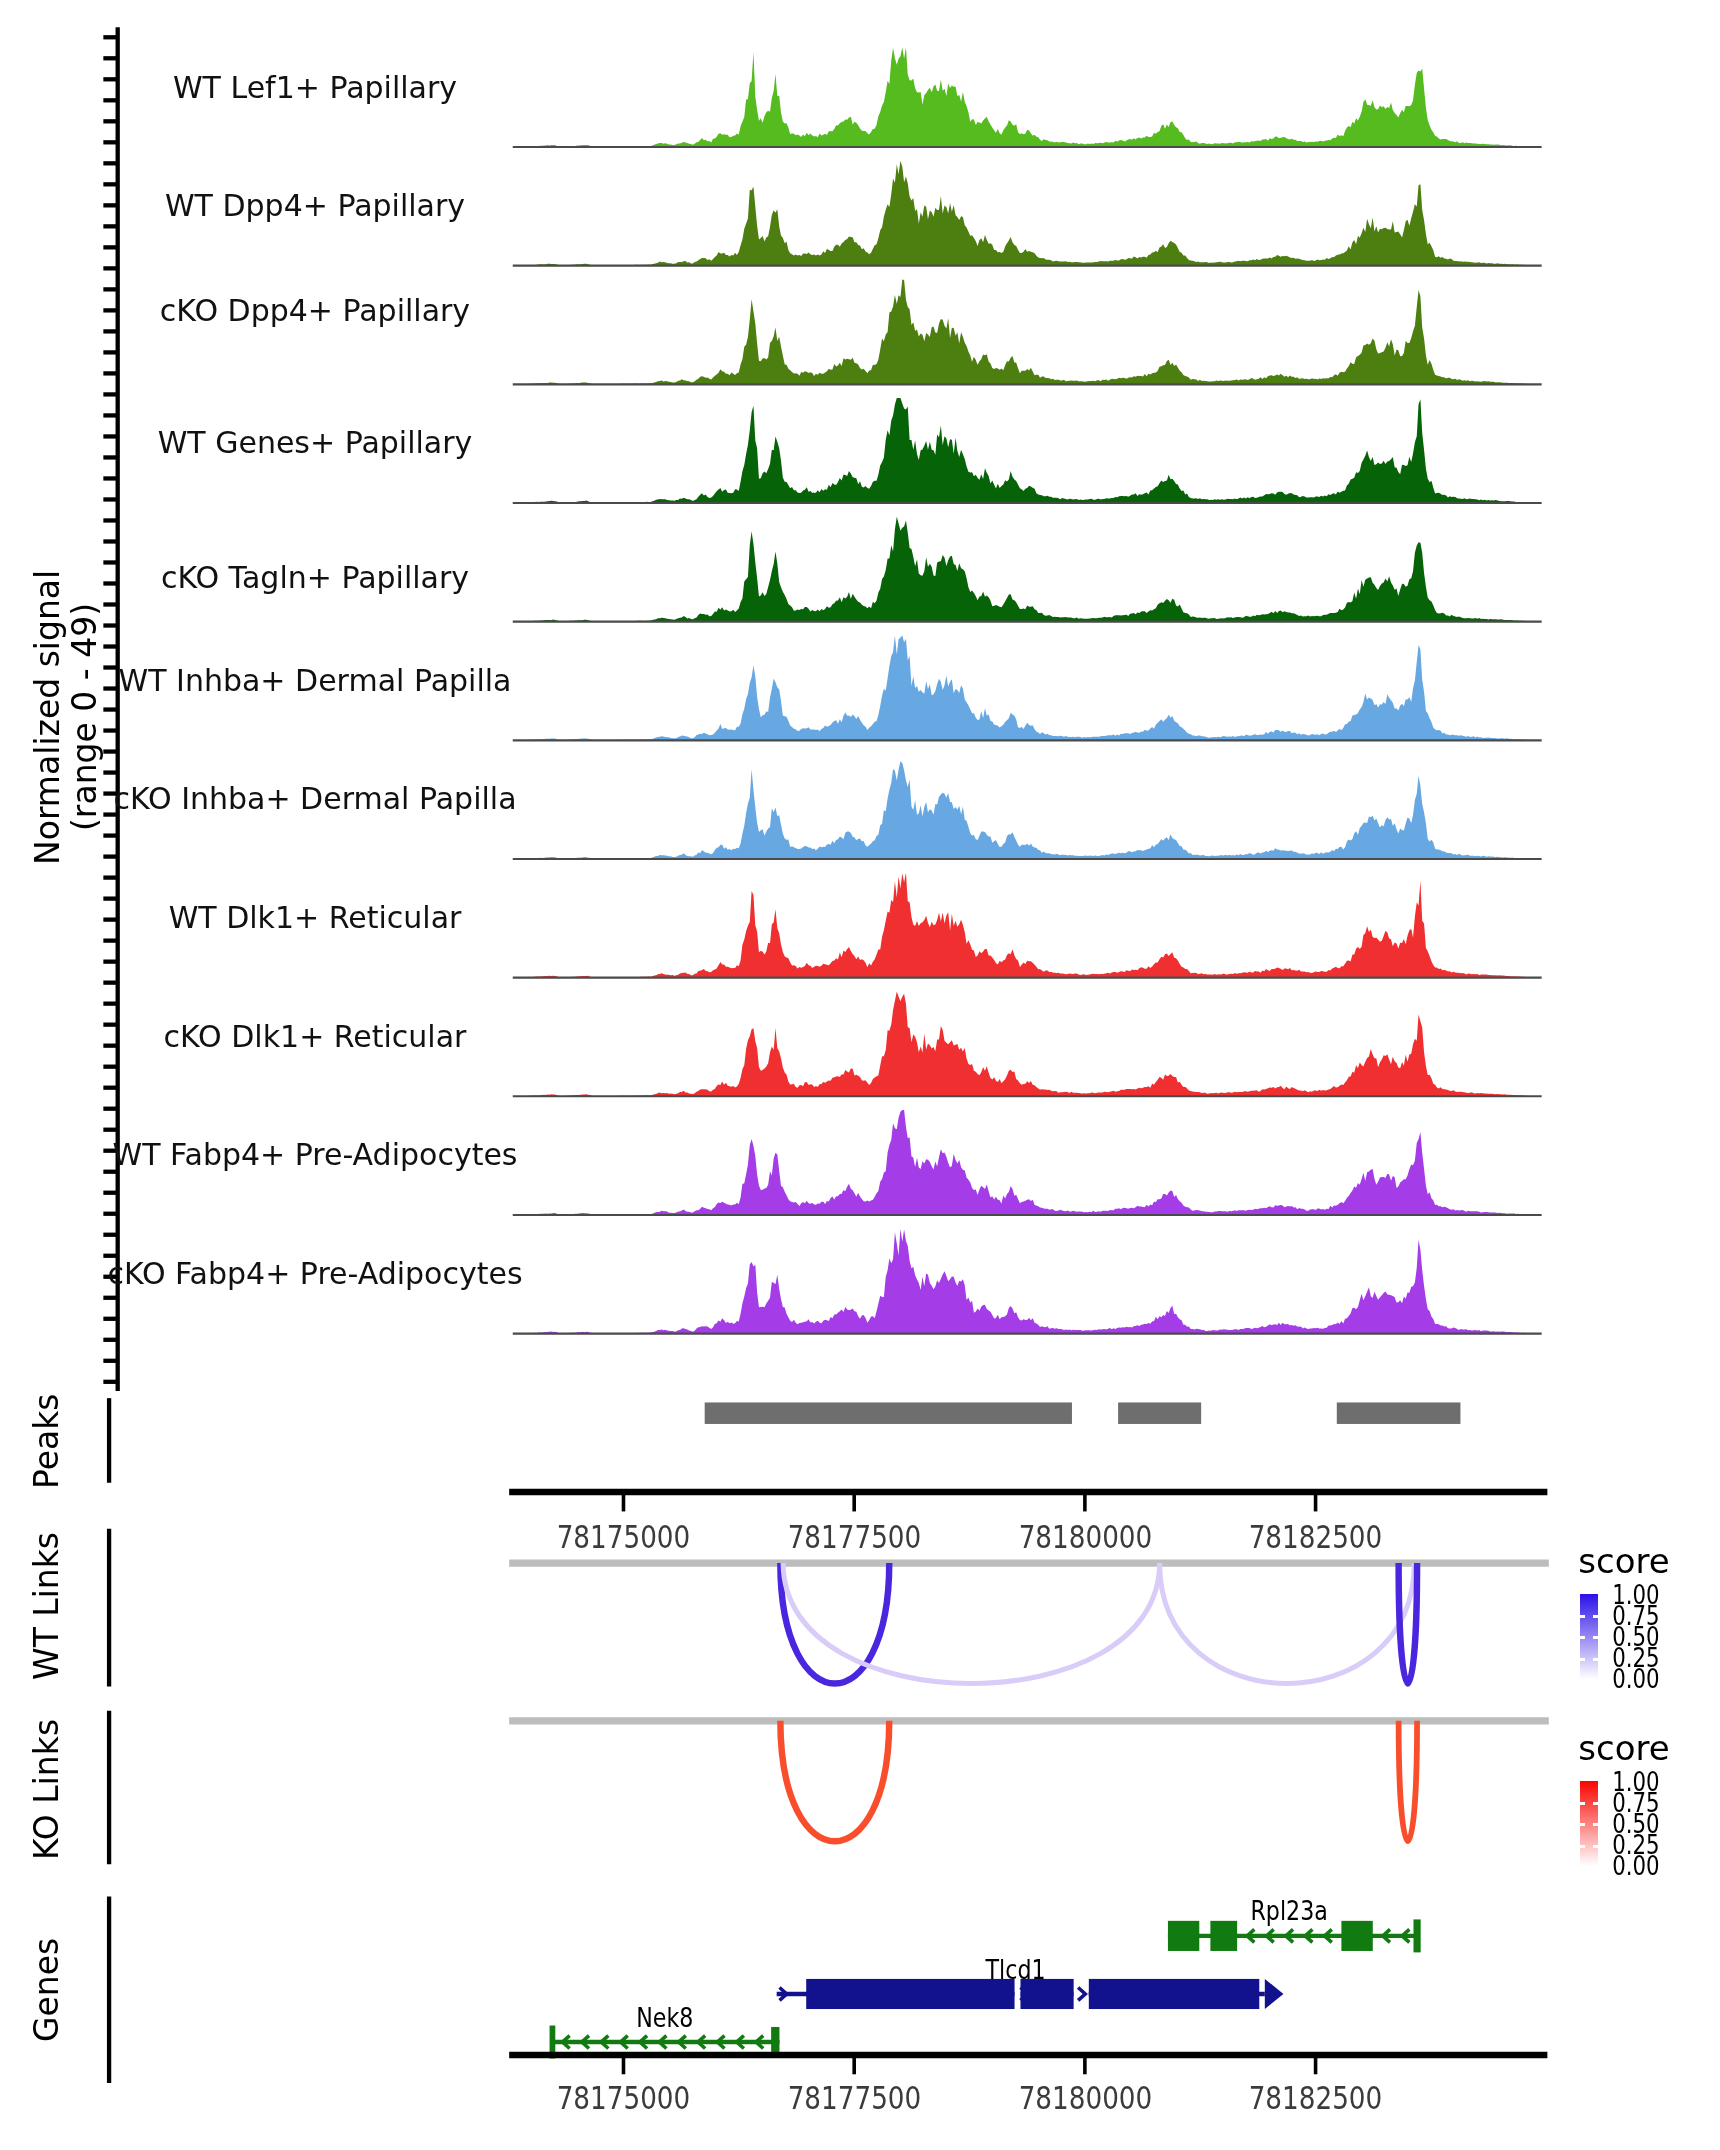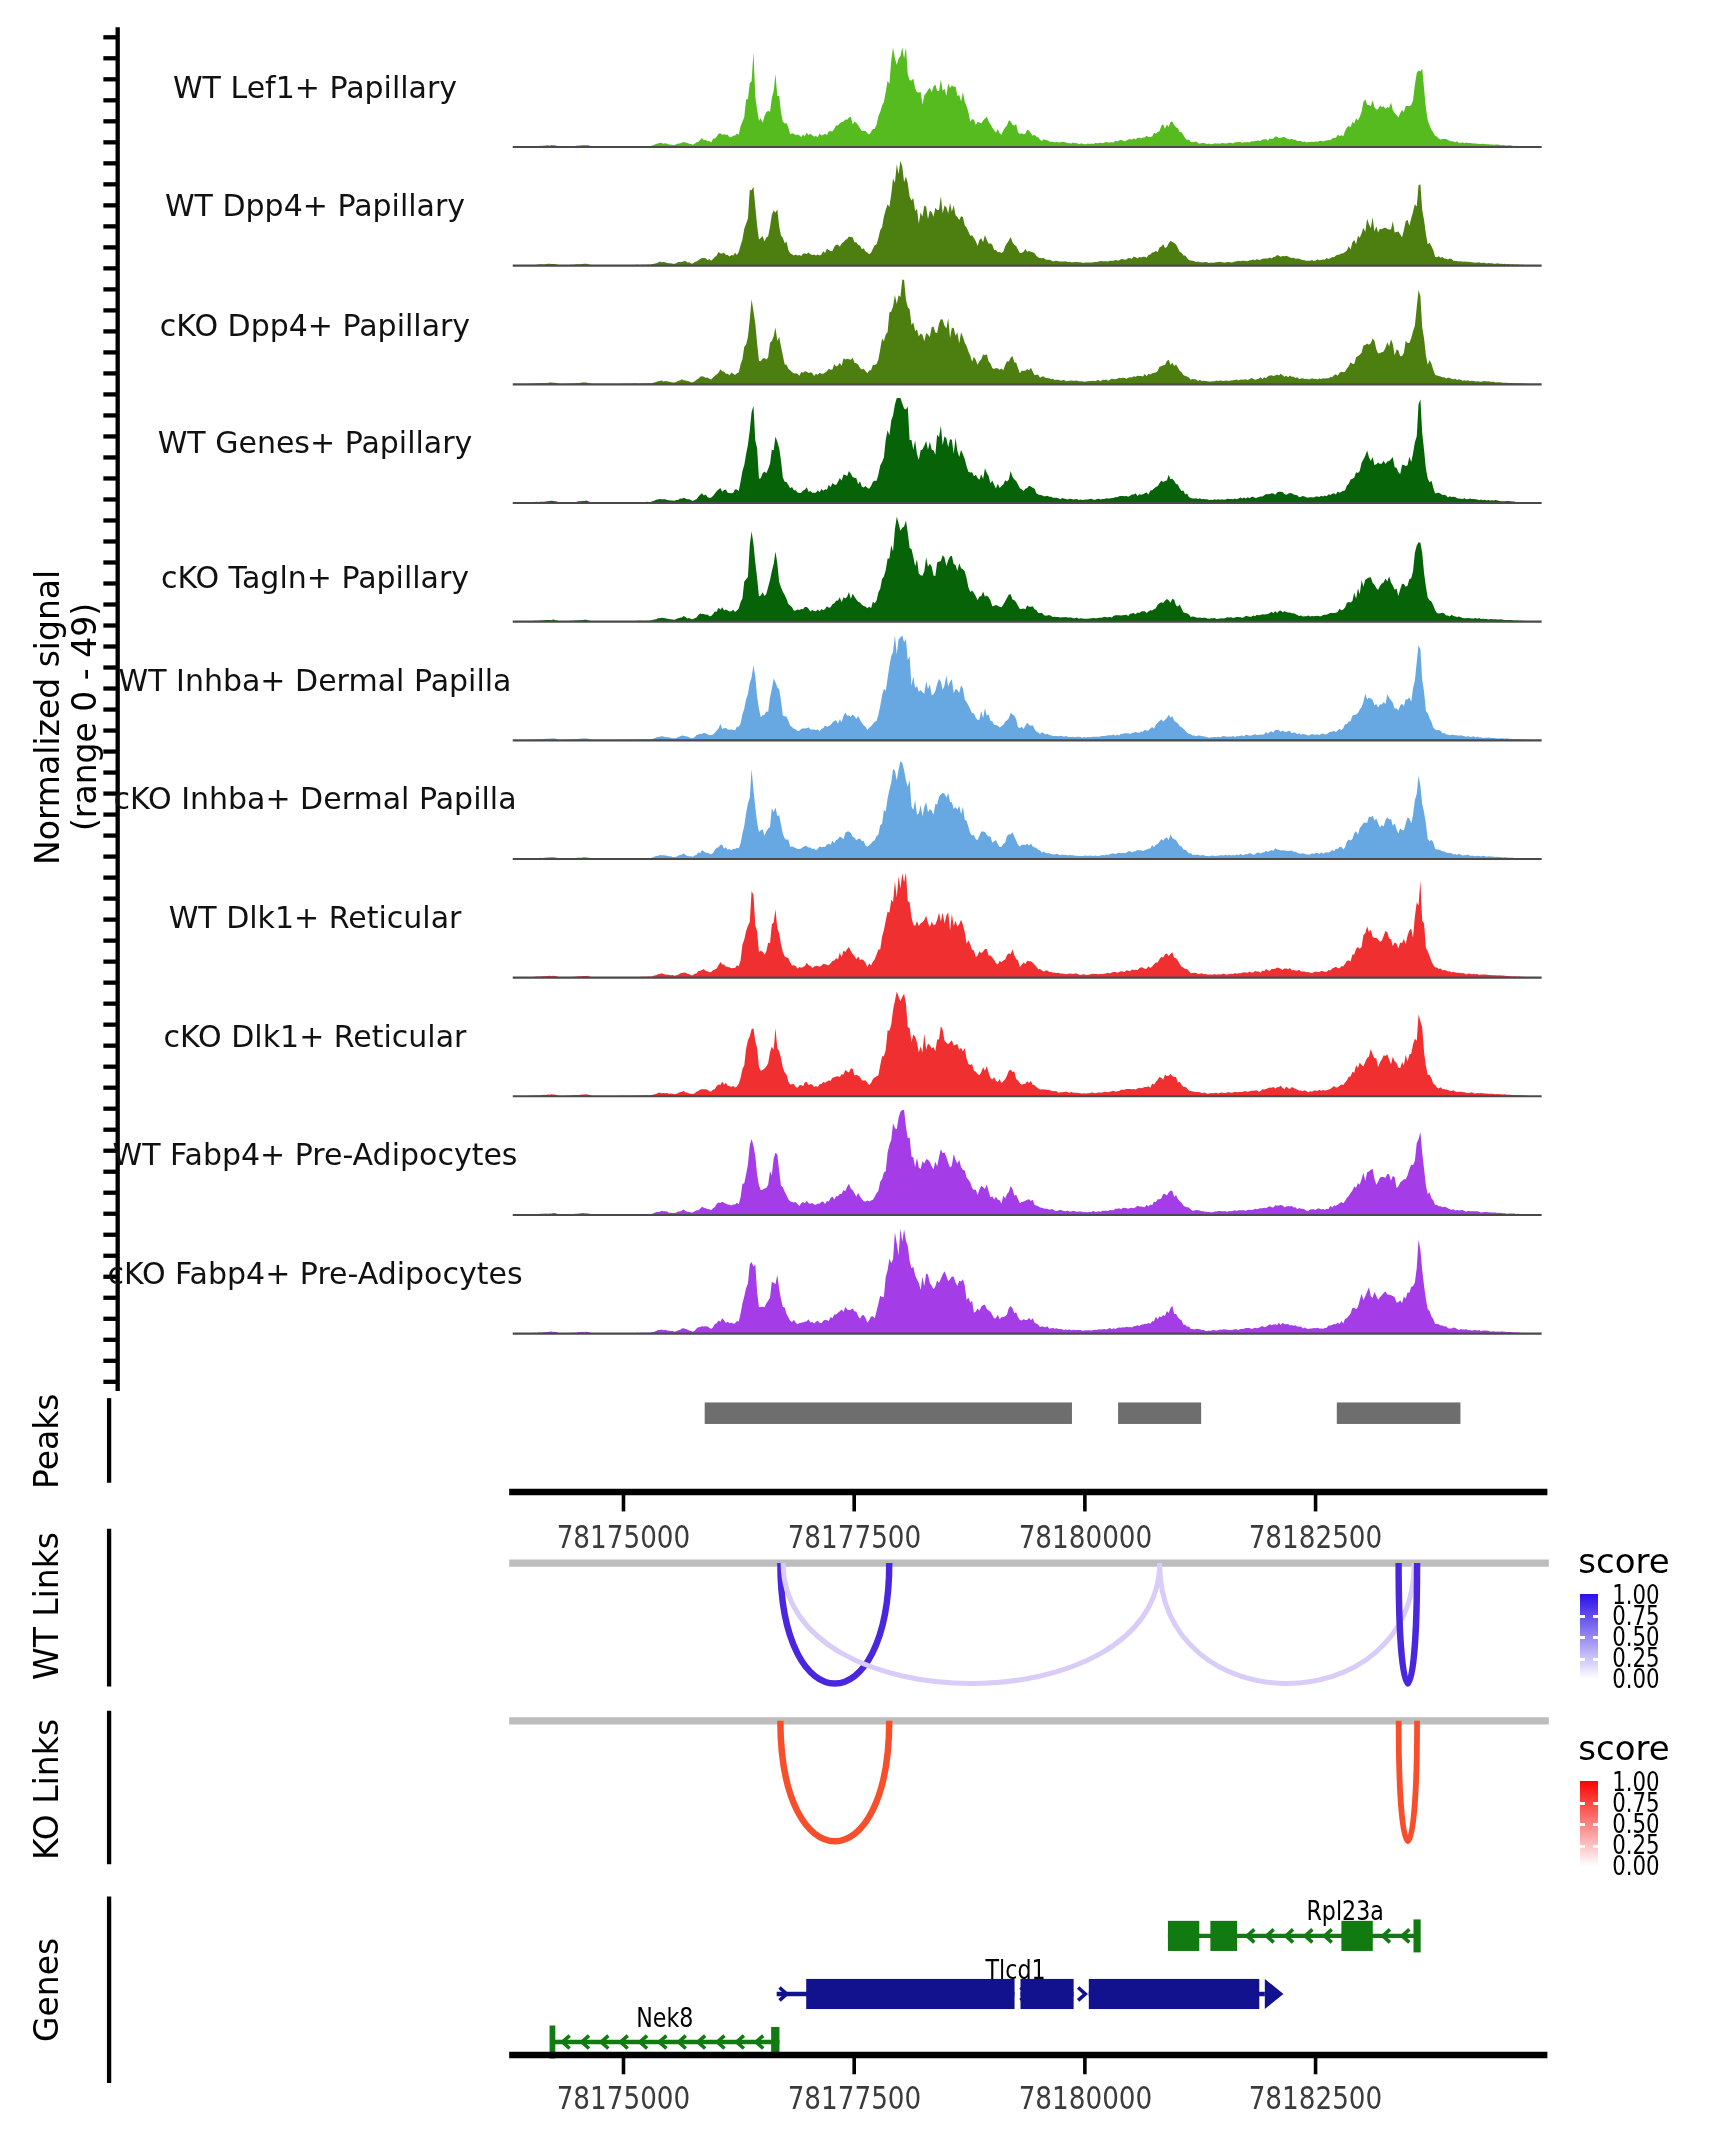--- a/index.html
+++ b/index.html
@@ -230,34 +230,34 @@
           <div><span class="cond">0.25</span></div>
           <div><span class="cond">0.00</span></div>
         </div>
     </div>
   </div>
 
 
   <div id="dyn-text">
       <div class="track-label" style="top: 70px;">WT Lef1+ Papillary</div>
       <div class="track-label" style="top: 188px;">WT Dpp4+ Papillary</div>
-      <div class="track-label" style="top: 308px; text-align: center;">cKO Dpp4+ Papillary</div>
+      <div class="track-label" style="top: 293px; text-align: center;">cKO Dpp4+ Papillary</div>
       <div class="track-label" style="top: 425px;">WT Genes+ Papillary</div>
       <div class="track-label" style="top: 560px;">cKO Tagln+ Papillary</div>
       <div class="track-label" style="top: 663px;">WT Inhba+ Dermal Papilla</div>
       <div class="track-label" style="top: 781px;">cKO Inhba+ Dermal Papilla</div>
       <div class="track-label" style="top: 900px;">WT Dlk1+ Reticular</div>
       <div class="track-label" style="top: 1019px;">cKO Dlk1+ Reticular</div>
       <div class="track-label" style="top: 1137px;">WT Fabp4+ Pre-Adipocytes</div>
       <div class="track-label" style="top: 1256px;">cKO Fabp4+ Pre-Adipocytes</div>
       <div class="tick-label" style="left: 501px; top: 1518px;"><span class="cond">78175000</span></div>
       <div class="tick-label" style="left: 732px; top: 1518px;"><span class="cond">78177500</span></div>
       <div class="tick-label" style="left: 963px; top: 1518px;"><span class="cond">78180000</span></div>
       <div class="tick-label" style="left: 1193px; top: 1518px;"><span class="cond">78182500</span></div>
-      <div class="gene-label" style="left: 1238px; top: 1895px;"><span class="cond">Rpl23a</span></div>
+      <div class="gene-label" style="left: 1182px; top: 1895px;"><span class="cond">Rpl23a</span></div>
       <div class="gene-label" style="left: 908px; top: 1954px;"><span class="cond">Tlcd1</span></div>
       <div class="gene-label" style="left: 557px; top: 2002px;"><span class="cond">Nek8</span></div>
       <div class="tick-label" style="left: 501px; top: 2079px;"><span class="cond">78175000</span></div>
       <div class="tick-label" style="left: 732px; top: 2079px;"><span class="cond">78177500</span></div>
       <div class="tick-label" style="left: 963px; top: 2079px;"><span class="cond">78180000</span></div>
       <div class="tick-label" style="left: 1193px; top: 2079px;"><span class="cond">78182500</span></div>
     </div>
 </div>
 
 

